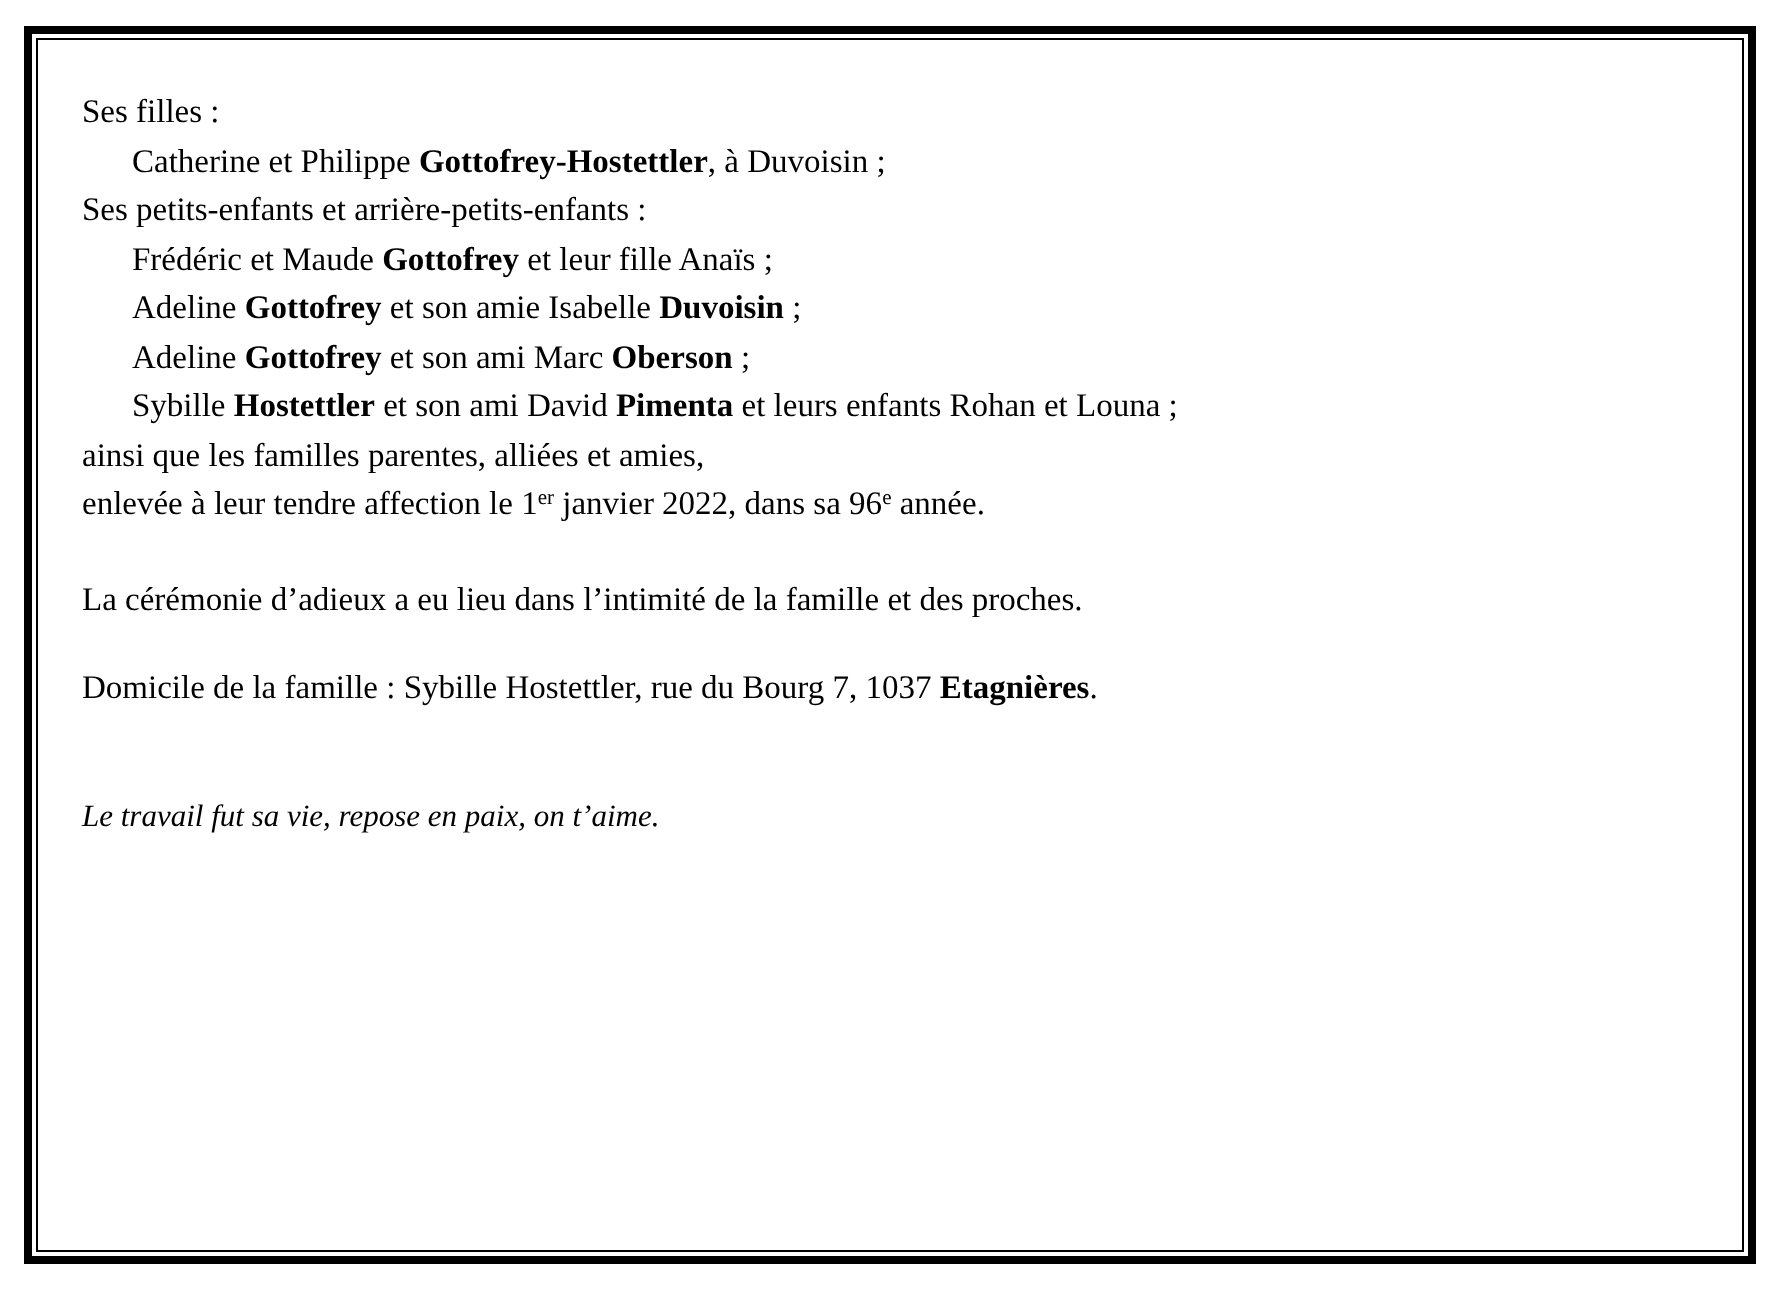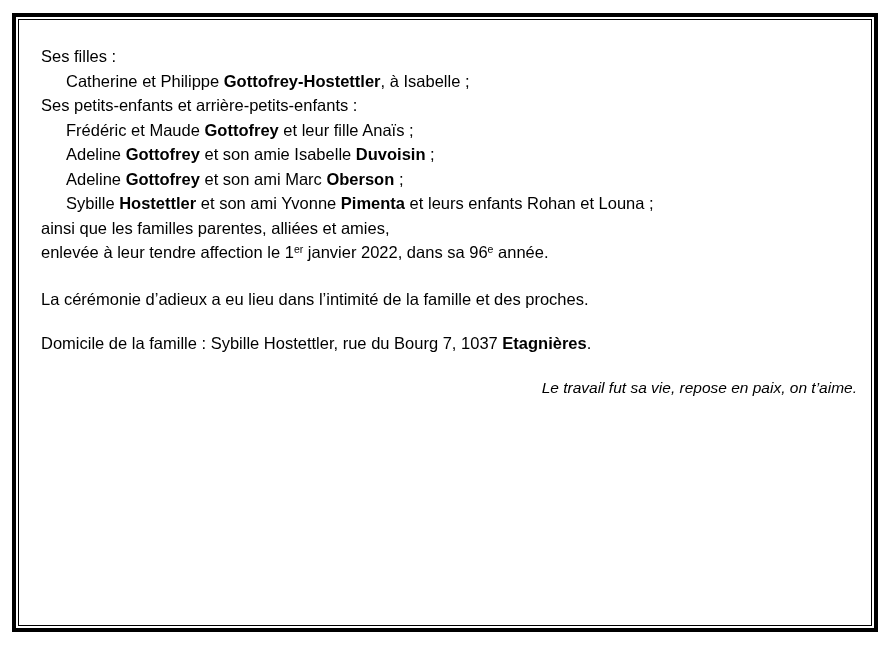--- a/index.html
+++ b/index.html
@@ -28,20 +28,21 @@
     inset: 2px;
     border: 1.5px solid #000000;
   }
   .content {
     position: absolute;
     inset: 0;
     padding: 24px 14px 14px 22px;
     font-size: 16.5px;
     line-height: 24.5px;
     box-sizing: border-box;
+    font-family: Liberation Serif, serif;
   }
   .line {
     white-space: nowrap;
   }
   .line.indent {
     padding-left: 25px;
   }
   .b {
     font-weight: bold;
     margin-top: 44px;
@@ -56,41 +57,41 @@
     font-weight: bold;
     font-size: 22px;
     line-height: 26px;
     margin: 22px 0 44px 0;
     letter-spacing: 0.2px;
   }
   .paragraph {
     margin: 0 0 20px 0;
   }
   .closing {
-    margin-top: 20px;
-    text-align: right;
+    margin-top: 40px;
+    text-align: left;
     font-style: italic;
     font-size: 15.5px;
   }
 </style>
 </head>
 <body>
 
 <div class="frame-outer">
   <div class="frame-inner">
     <div class="content">
 
       <div>
           <div class="line"><span>Ses filles :</span></div>
-          <div class="line indent"><span>Catherine et Philippe </span><span class="b">Gottofrey-Hostettler</span><span>, à Isabelle ;</span></div>
+          <div class="line indent"><span>Catherine et Philippe </span><span class="b">Gottofrey-Hostettler</span><span>, à Duvoisin ;</span></div>
           <div class="line"><span>Ses petits-enfants et arrière-petits-enfants :</span></div>
           <div class="line indent"><span>Frédéric et Maude </span><span class="b">Gottofrey</span><span> et leur fille Anaïs ;</span></div>
           <div class="line indent"><span>Adeline </span><span class="b">Gottofrey</span><span> et son amie Isabelle </span><span class="b">Duvoisin</span><span> ;</span></div>
           <div class="line indent"><span>Adeline </span><span class="b">Gottofrey</span><span> et son ami Marc </span><span class="b">Oberson</span><span> ;</span></div>
-          <div class="line indent"><span>Sybille </span><span class="b">Hostettler</span><span> et son ami Yvonne </span><span class="b">Pimenta</span><span> et leurs enfants Rohan et Louna ;</span></div>
+          <div class="line indent"><span>Sybille </span><span class="b">Hostettler</span><span> et son ami David </span><span class="b">Pimenta</span><span> et leurs enfants Rohan et Louna ;</span></div>
           <div class="line"><span>ainsi que les familles parentes, alliées et amies,</span></div>
         </div>
 
 
       <div>
           <div class="paragraph">
             <div class="line"><span>enlevée à leur tendre affection le 1</span><span class="sup">er</span><span> janvier 2022, dans sa 96</span><span class="sup">e</span><span> année.</span></div>
           </div>
           <div class="paragraph">
             <div class="line"><span>La cérémonie d’adieux a eu lieu dans l’intimité de la famille et des proches.</span></div>

